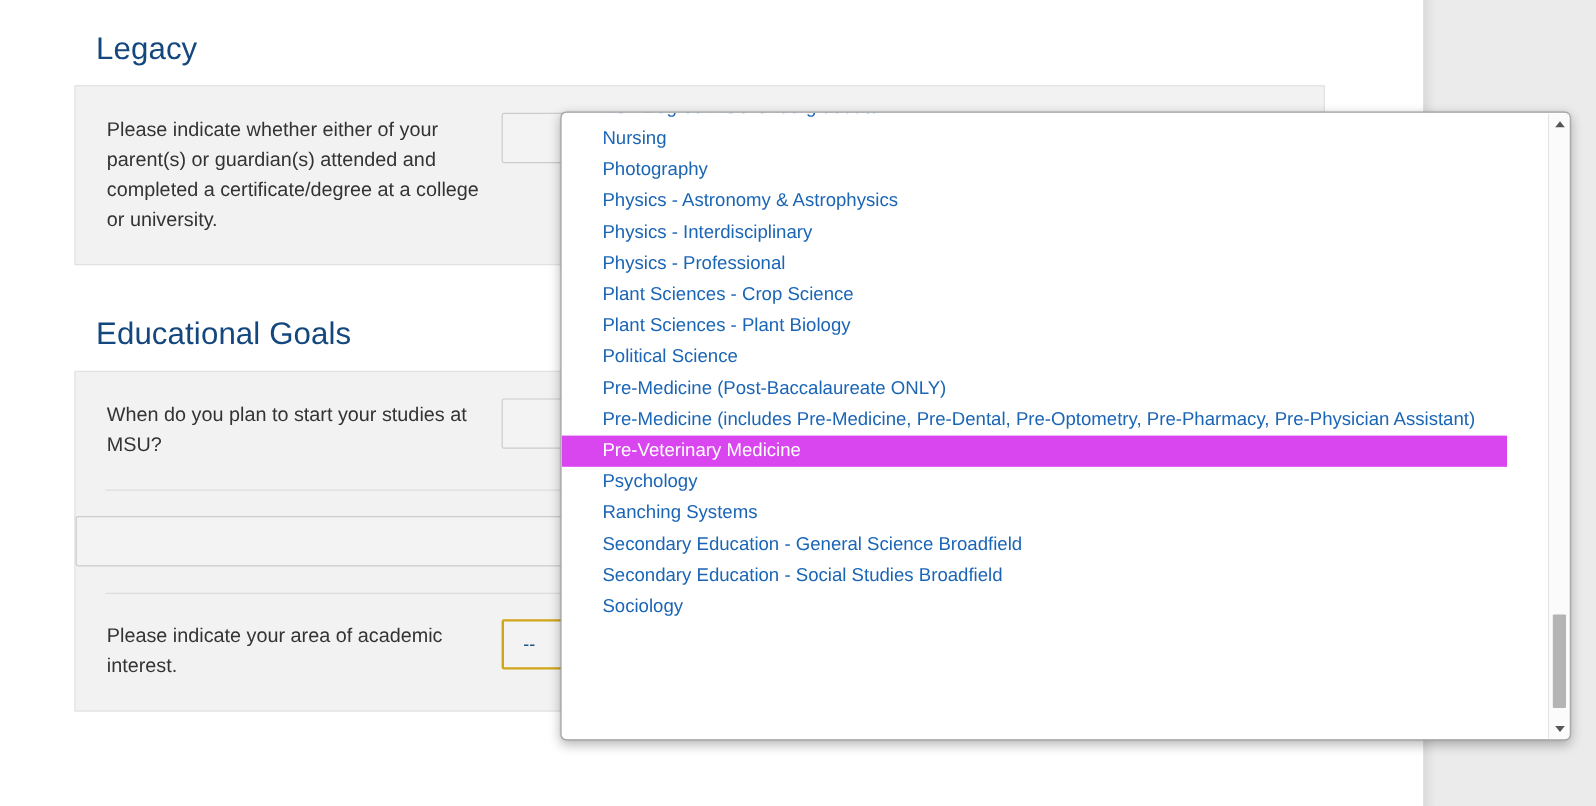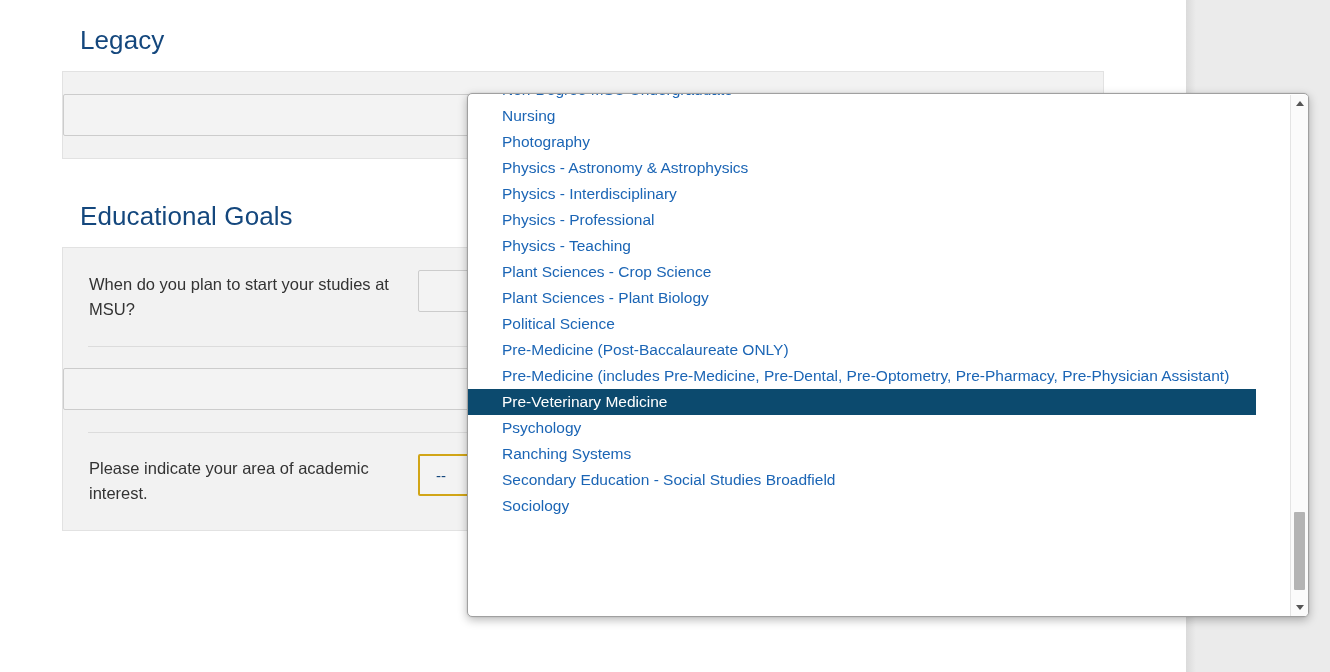--- a/index.html
+++ b/index.html
@@ -149,21 +149,21 @@
   .dd-item {
     height: 26px;
     line-height: 26px;
     padding: 0 6px 0 34px;
     font-size: 15.5px;
     color: #1b65b5;
     white-space: nowrap;
     cursor: default;
   }
   .dd-item.selected {
-    background: #0c4a6e;
+    background: #d946ef;
     color: #ffffff;
   }
 
   
   .dd-scrollbar {
     position: absolute;
     right: 1px; top: 1px;
     width: 17px;
     height: 521px;
     background: #fbfbfb;
@@ -209,20 +209,21 @@
 
   <div class="page-surface"></div>
   <div class="page-shadow"></div>
 
   <div class="content-col">
 
     <h2 class="section-title">Legacy</h2>
 
     <div class="panel">
       <div class="qrow">
+        <div class="qlabel">Please indicate whether either of your parent(s) or guardian(s) attended and completed a certificate/degree at a college or university.</div>
         <div class="qfield">
           <div class="select-ghost"></div>
         </div>
       </div>
     </div>
 
     <h2 class="section-title" style="padding-top:26px;">Educational Goals</h2>
 
     <div class="panel">
 
@@ -258,29 +259,29 @@
 
   <div class="dropdown-popup">
     <div class="dropdown-clip">
       <div class="dropdown-list" id="dropdown-list">
           <div class="dd-item">Non-Degree MSU Undergraduate</div>
           <div class="dd-item">Nursing</div>
           <div class="dd-item">Photography</div>
           <div class="dd-item">Physics - Astronomy &amp; Astrophysics</div>
           <div class="dd-item">Physics - Interdisciplinary</div>
           <div class="dd-item">Physics - Professional</div>
-          <div class="dd-item">Physics - Teaching</div>
           <div class="dd-item">Plant Sciences - Crop Science</div>
           <div class="dd-item">Plant Sciences - Plant Biology</div>
           <div class="dd-item">Political Science</div>
           <div class="dd-item">Pre-Medicine (Post-Baccalaureate ONLY)</div>
           <div class="dd-item">Pre-Medicine (includes Pre-Medicine, Pre-Dental, Pre-Optometry, Pre-Pharmacy, Pre-Physician Assistant)</div>
           <div class="dd-item selected">Pre-Veterinary Medicine</div>
           <div class="dd-item">Psychology</div>
           <div class="dd-item">Ranching Systems</div>
+          <div class="dd-item">Secondary Education - General Science Broadfield</div>
           <div class="dd-item">Secondary Education - Social Studies Broadfield</div>
           <div class="dd-item">Sociology</div>
         </div>
     </div>
 
     <div class="dd-scrollbar">
       <div class="dd-sb-btn up">
         <span class="arrow-up"></span>
       </div>
       <div class="dd-sb-track">

